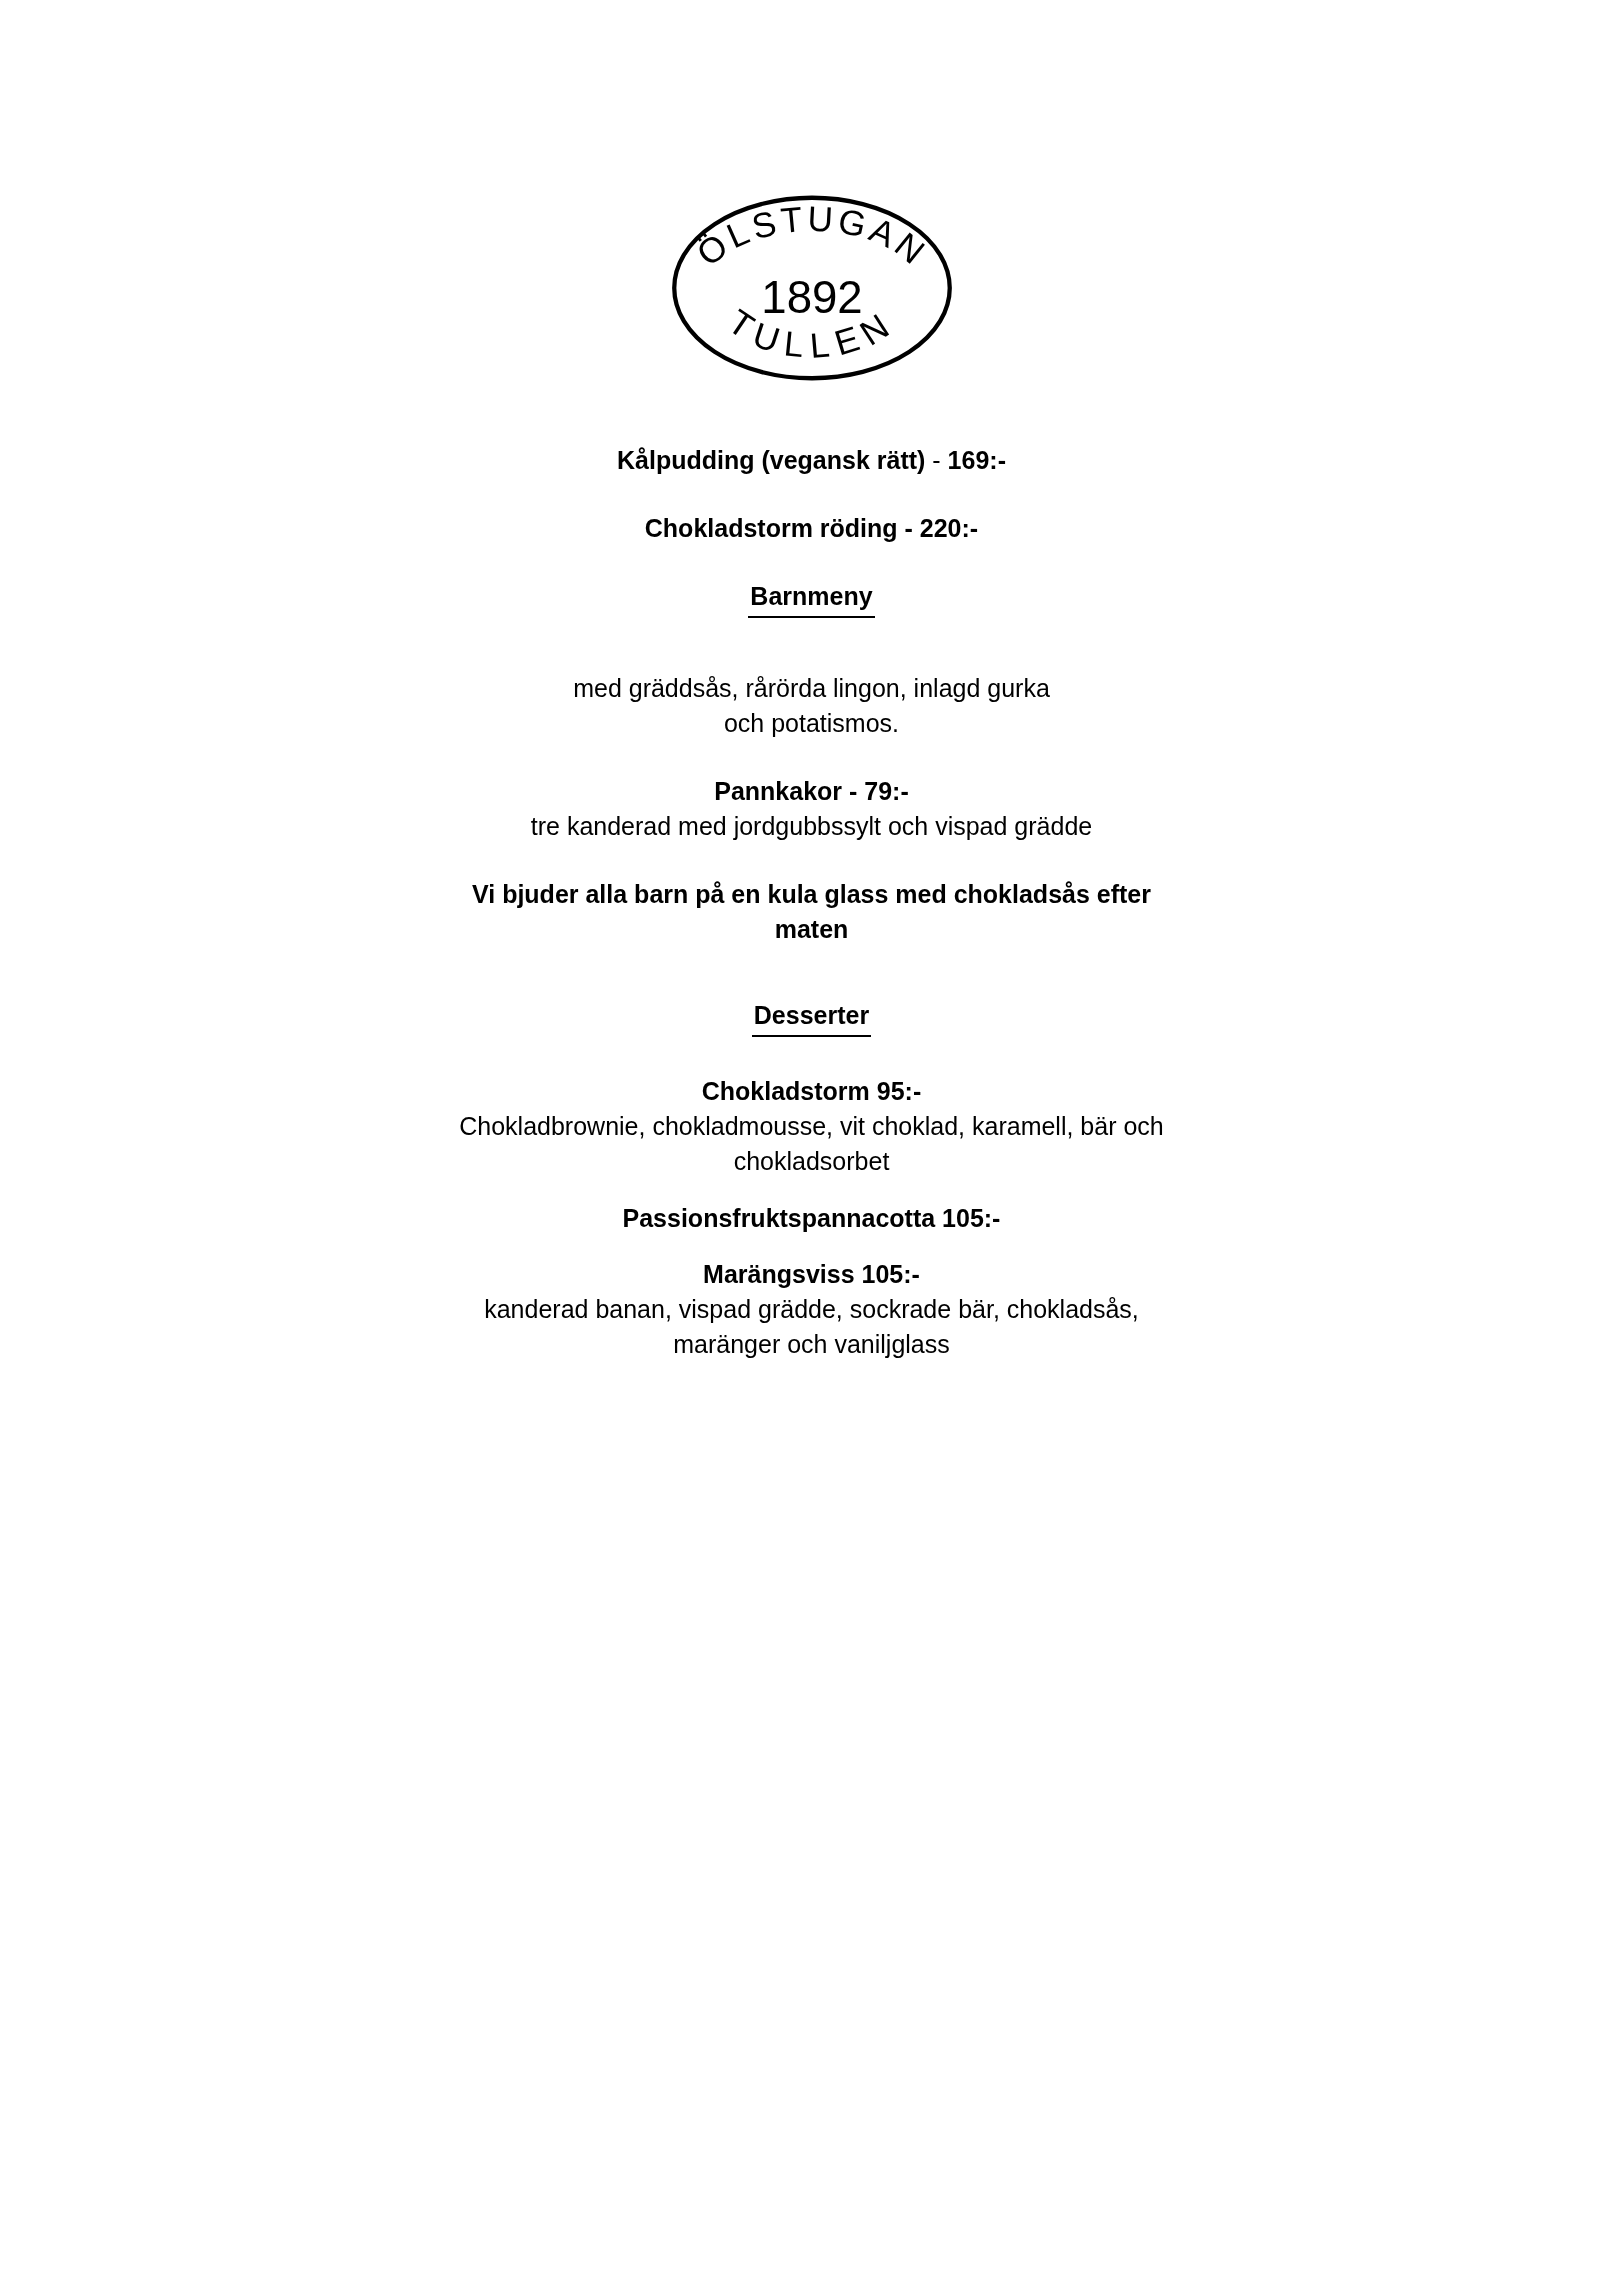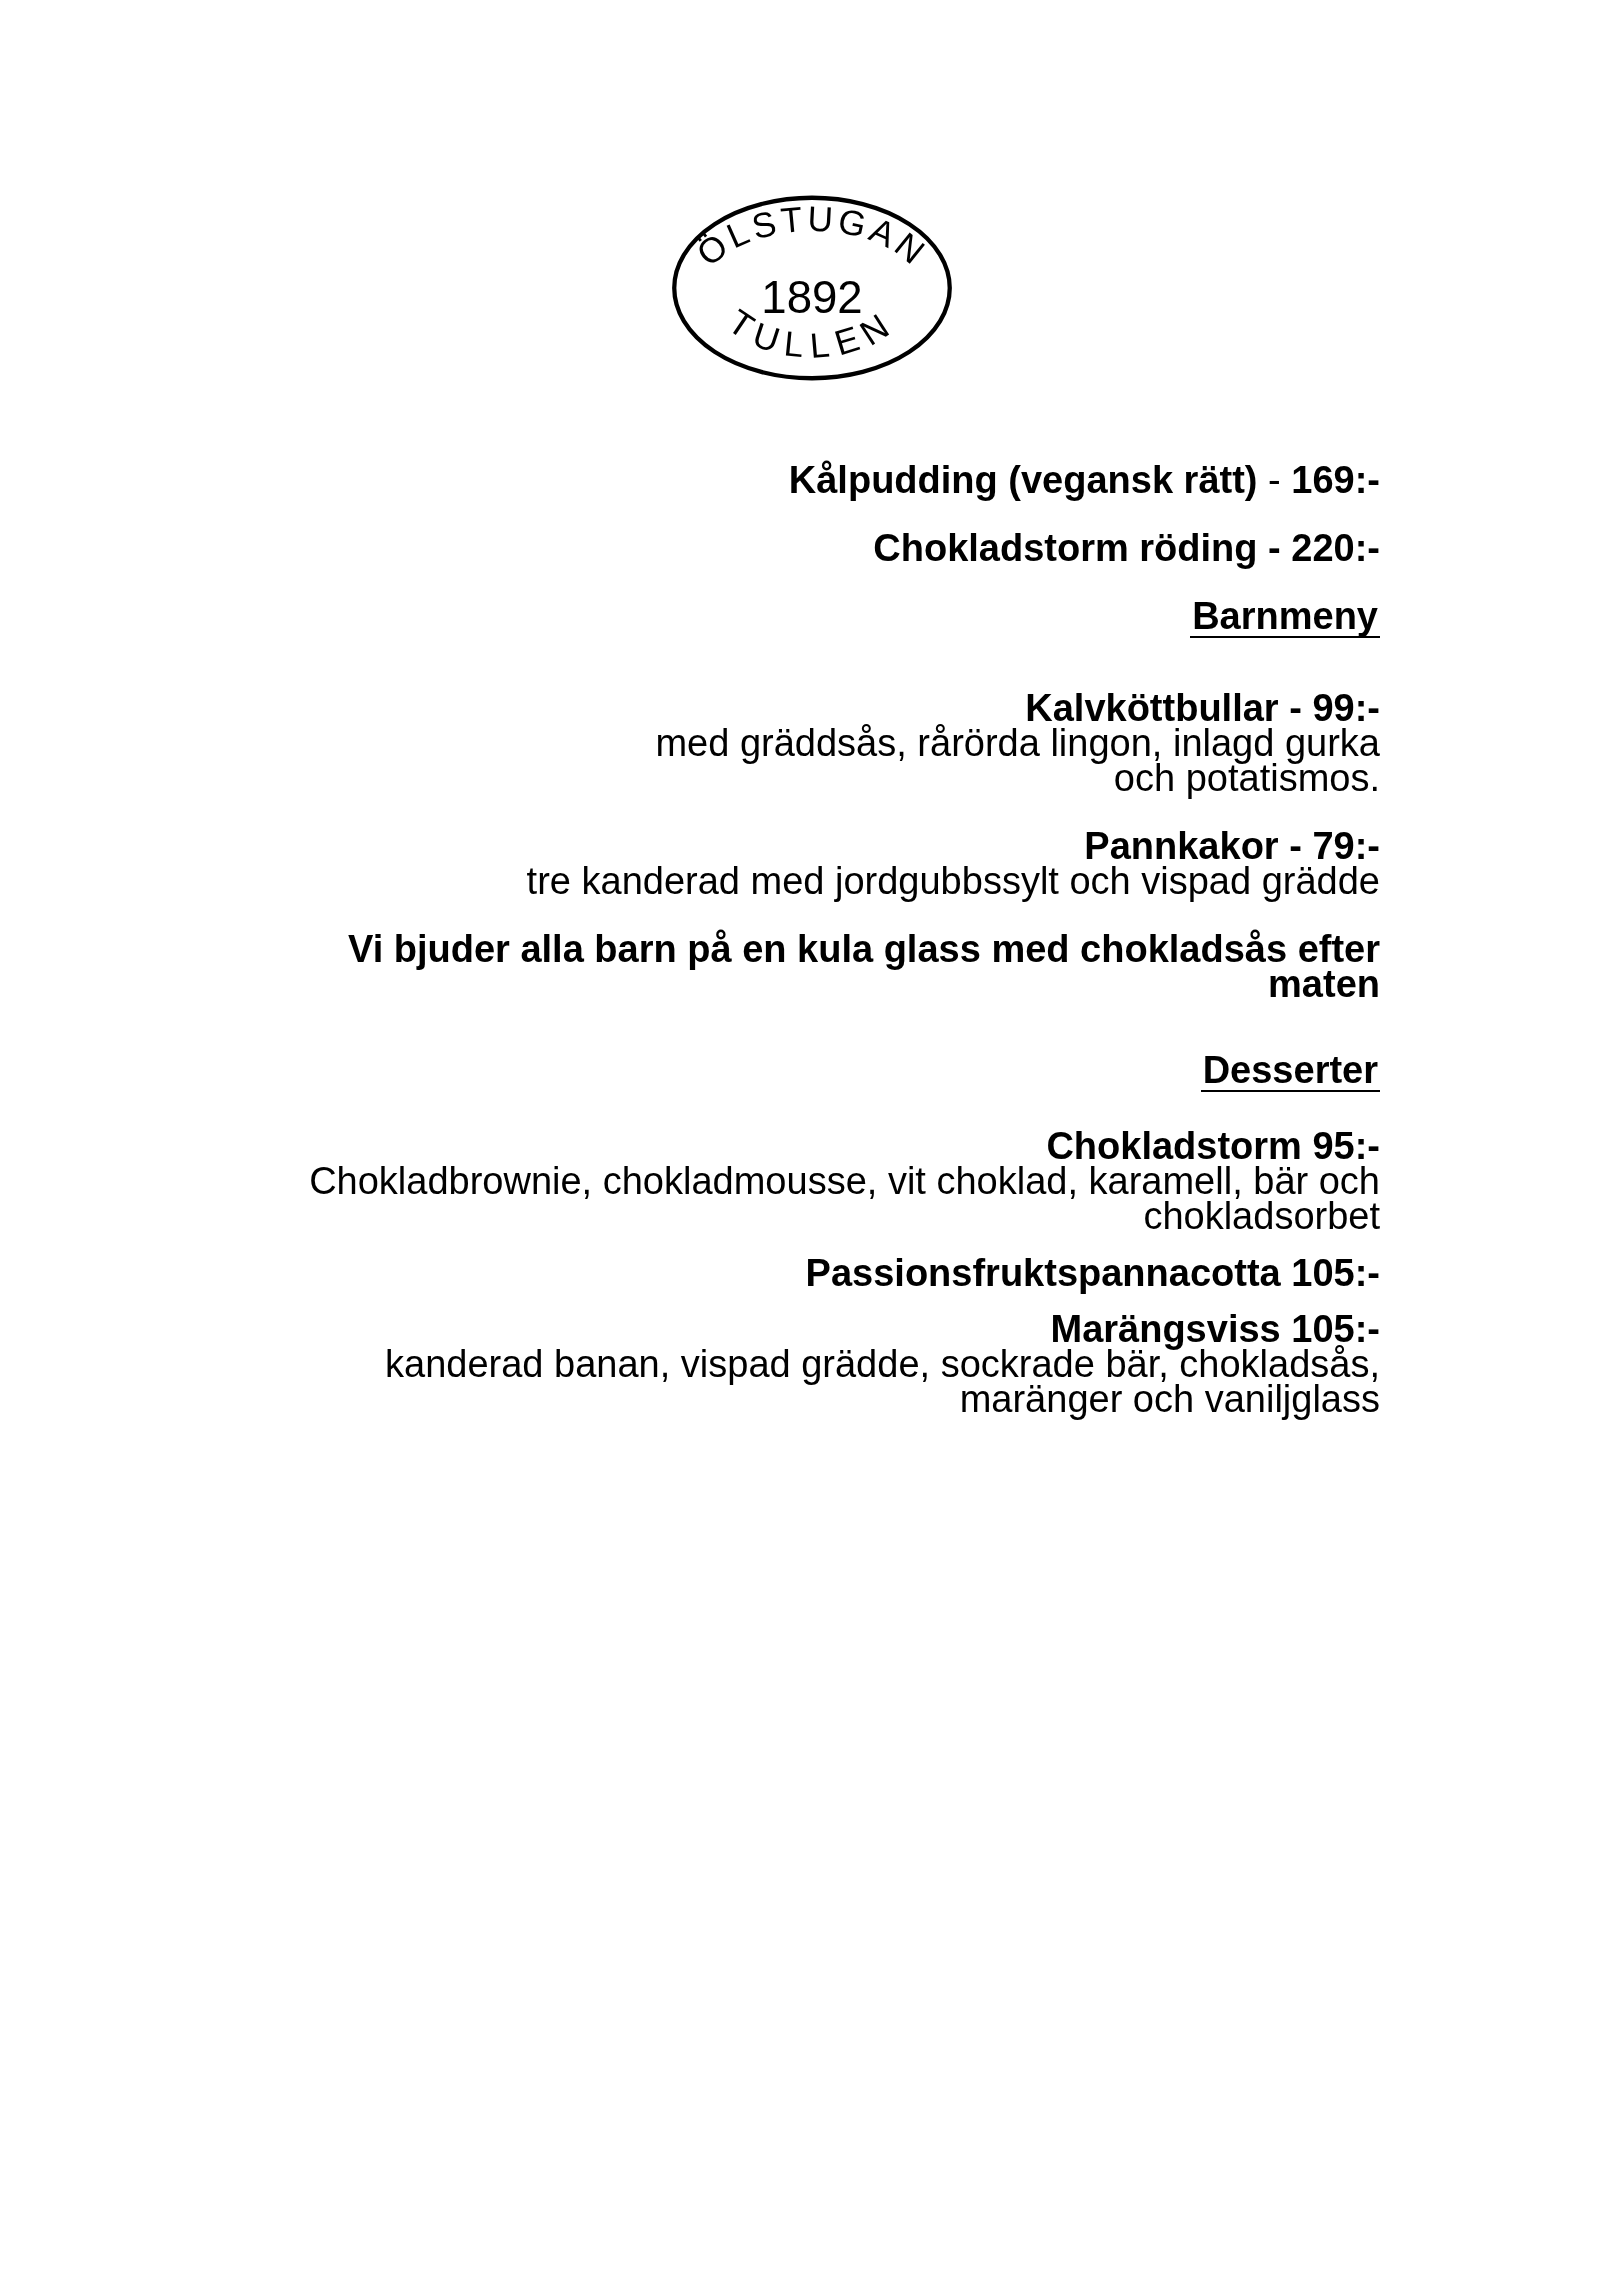--- a/index.html
+++ b/index.html
@@ -17,23 +17,23 @@
   .page {
     width: 100%; height: 100%;
     position: relative;
   }
   .logo {
     display: block;
     margin: 193px auto 0 auto;
   }
   .content {
     width: 1137px;
-    margin: 80px auto 0 auto;
-    text-align: right;
-    font-size: 38px;
+    margin: 60px auto 0 auto;
+    text-align: center;
+    font-size: 25px;
     line-height: 35px;
   }
   .item { margin: 0 0 33px 0; }
   .dessert-item { margin: 0 0 21.6px 0; }
   .item-title { font-weight: bold; }
   .sep-regular { font-weight: normal; }
   .item-desc { white-space: pre-line; }
   .note {
     font-weight: bold;
     white-space: pre-line;
@@ -74,21 +74,20 @@
 
     <div class="item">
       <div class="item-title"><span>Chokladstorm röding</span><span> - </span><span>220:-</span></div>
     </div>
 
     <div class="heading heading-barnmeny">
       <span class="underlined">Barnmeny</span>
     </div>
 
     <div class="item">
-      <div class="item-title"><span>Kalvköttbullar</span><span> - </span><span>99:-</span></div>
       <div class="item-desc">med gräddsås, rårörda lingon, inlagd gurka
 och potatismos.</div>
     </div>
 
     <div class="item">
       <div class="item-title"><span>Pannkakor</span><span> - </span><span>79:-</span></div>
       <div class="item-desc">tre kanderad med jordgubbssylt och vispad grädde</div>
     </div>
 
     <div class="note">Vi bjuder alla barn på en kula glass med chokladsås efter

